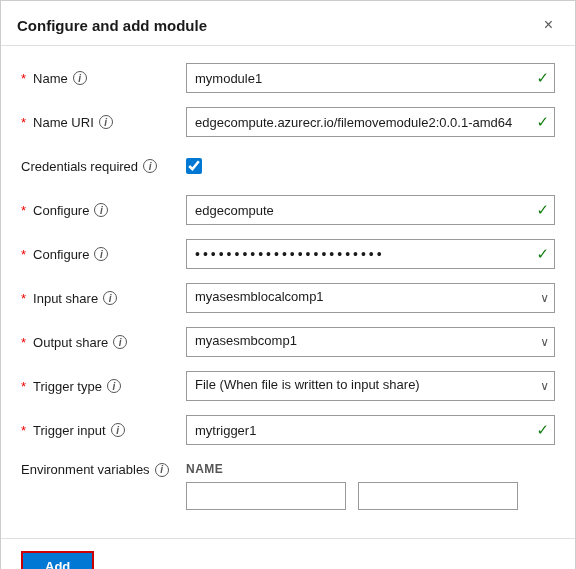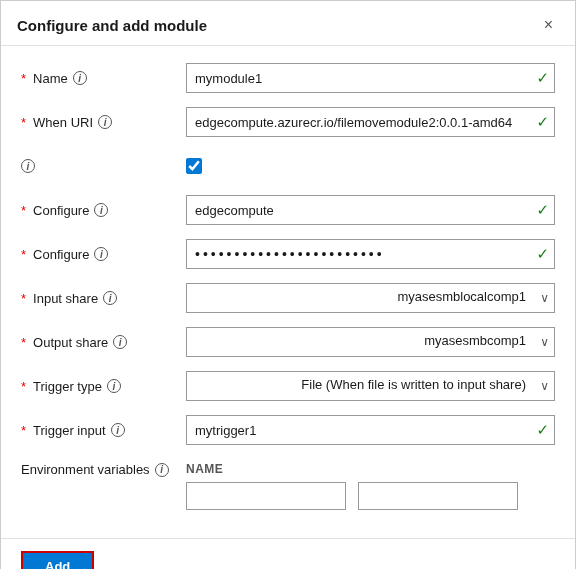--- a/index.html
+++ b/index.html
@@ -110,21 +110,20 @@
       height: 30px;
       border: 1px solid #999;
       padding: 4px 28px 8px 8px;
       font-size: 13px;
       color: #1a1a1a;
       outline: none;
       background: #fff;
       appearance: none;
       -webkit-appearance: none;
       cursor: pointer;
-      text-align: right;
     }
     .select-arrow {
       position: absolute;
       right: 6px;
       color: #555;
       font-size: 12px;
       pointer-events: none;
     }
     .checkbox-wrap {
       display: flex;
@@ -205,31 +204,32 @@
       </div>
       <div class="form-control-wrap">
         <input class="text-input" type="text" value="mymodule1" style="">
         <span class="input-valid-icon">✓</span>
       </div>
     </div>
 
     <div class="form-row">
       <div class="form-label">
         <span class="required-star">*</span>
-        <span>When URI</span>
+        <span>Name URI</span>
         <span class="info-icon">i</span>
       </div>
       <div class="form-control-wrap">
         <input class="text-input" type="text" value="edgecompute.azurecr.io/filemovemodule2:0.0.1-amd64" style="">
         <span class="input-valid-icon">✓</span>
       </div>
     </div>
 
     <div class="form-row">
       <div class="form-label">
+        <span>Credentials required</span>
         <span class="info-icon">i</span>
       </div>
       <div class="form-control-wrap checkbox-wrap">
         <input class="checkbox-input" type="checkbox" checked="" style="">
       </div>
     </div>
 
     <div class="form-row">
       <div class="form-label">
         <span class="required-star">*</span>

